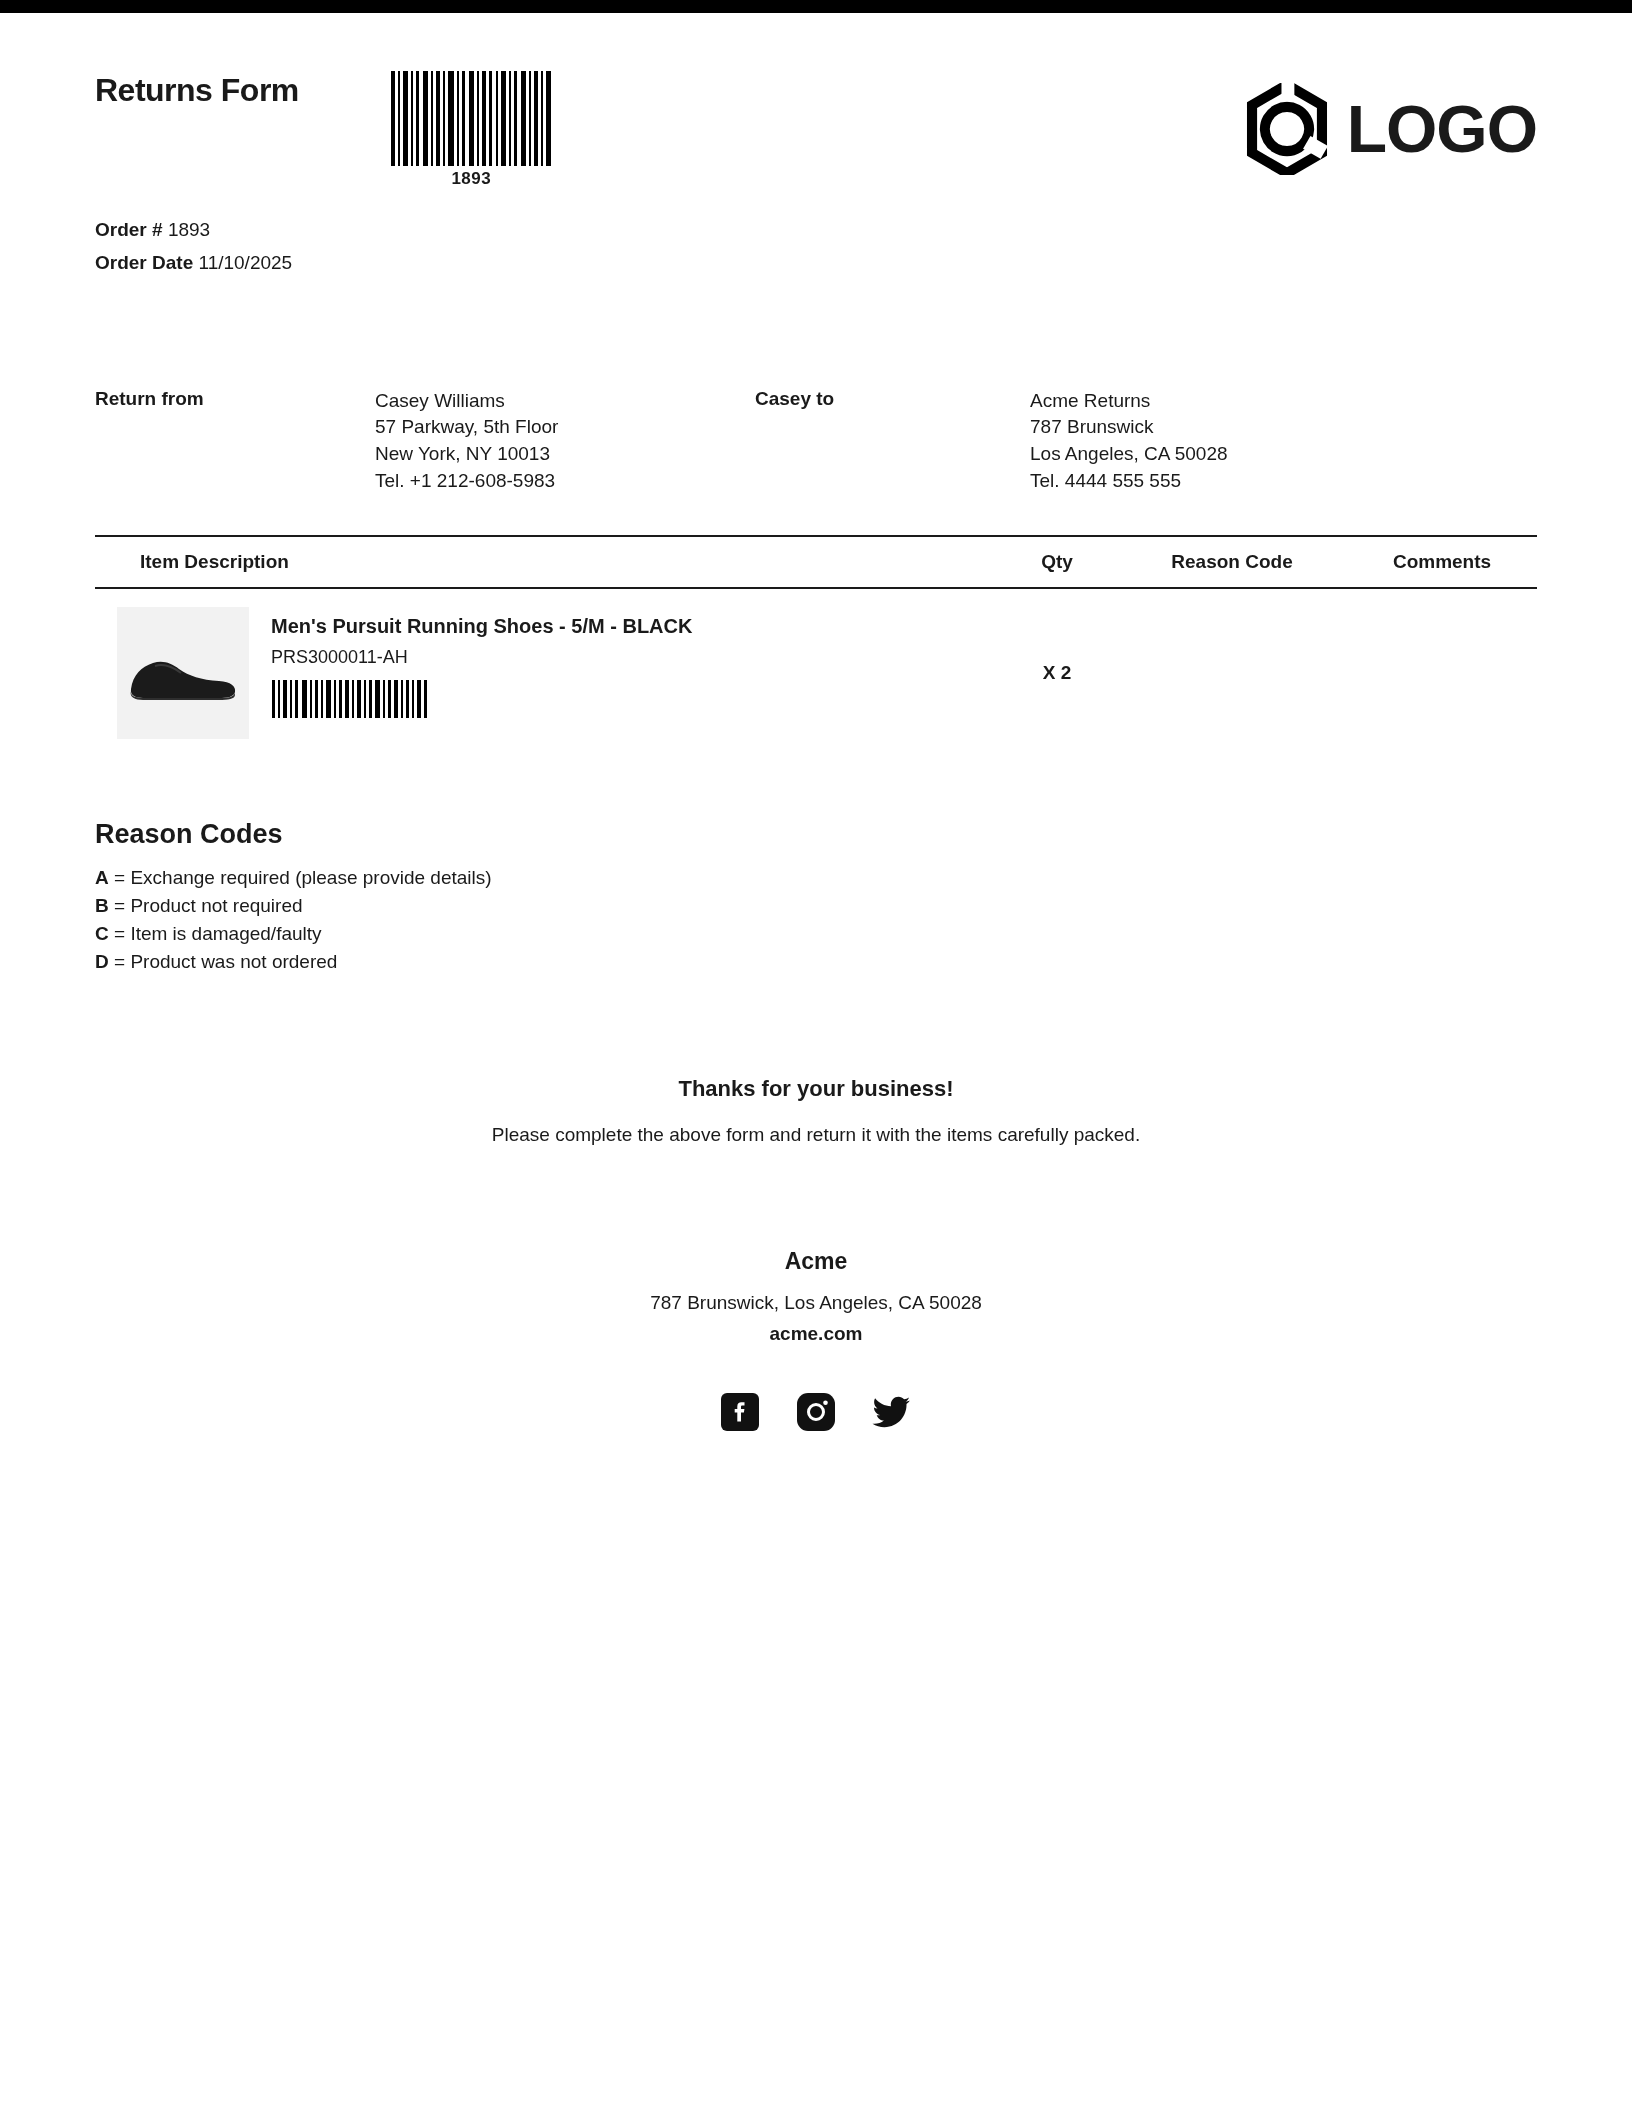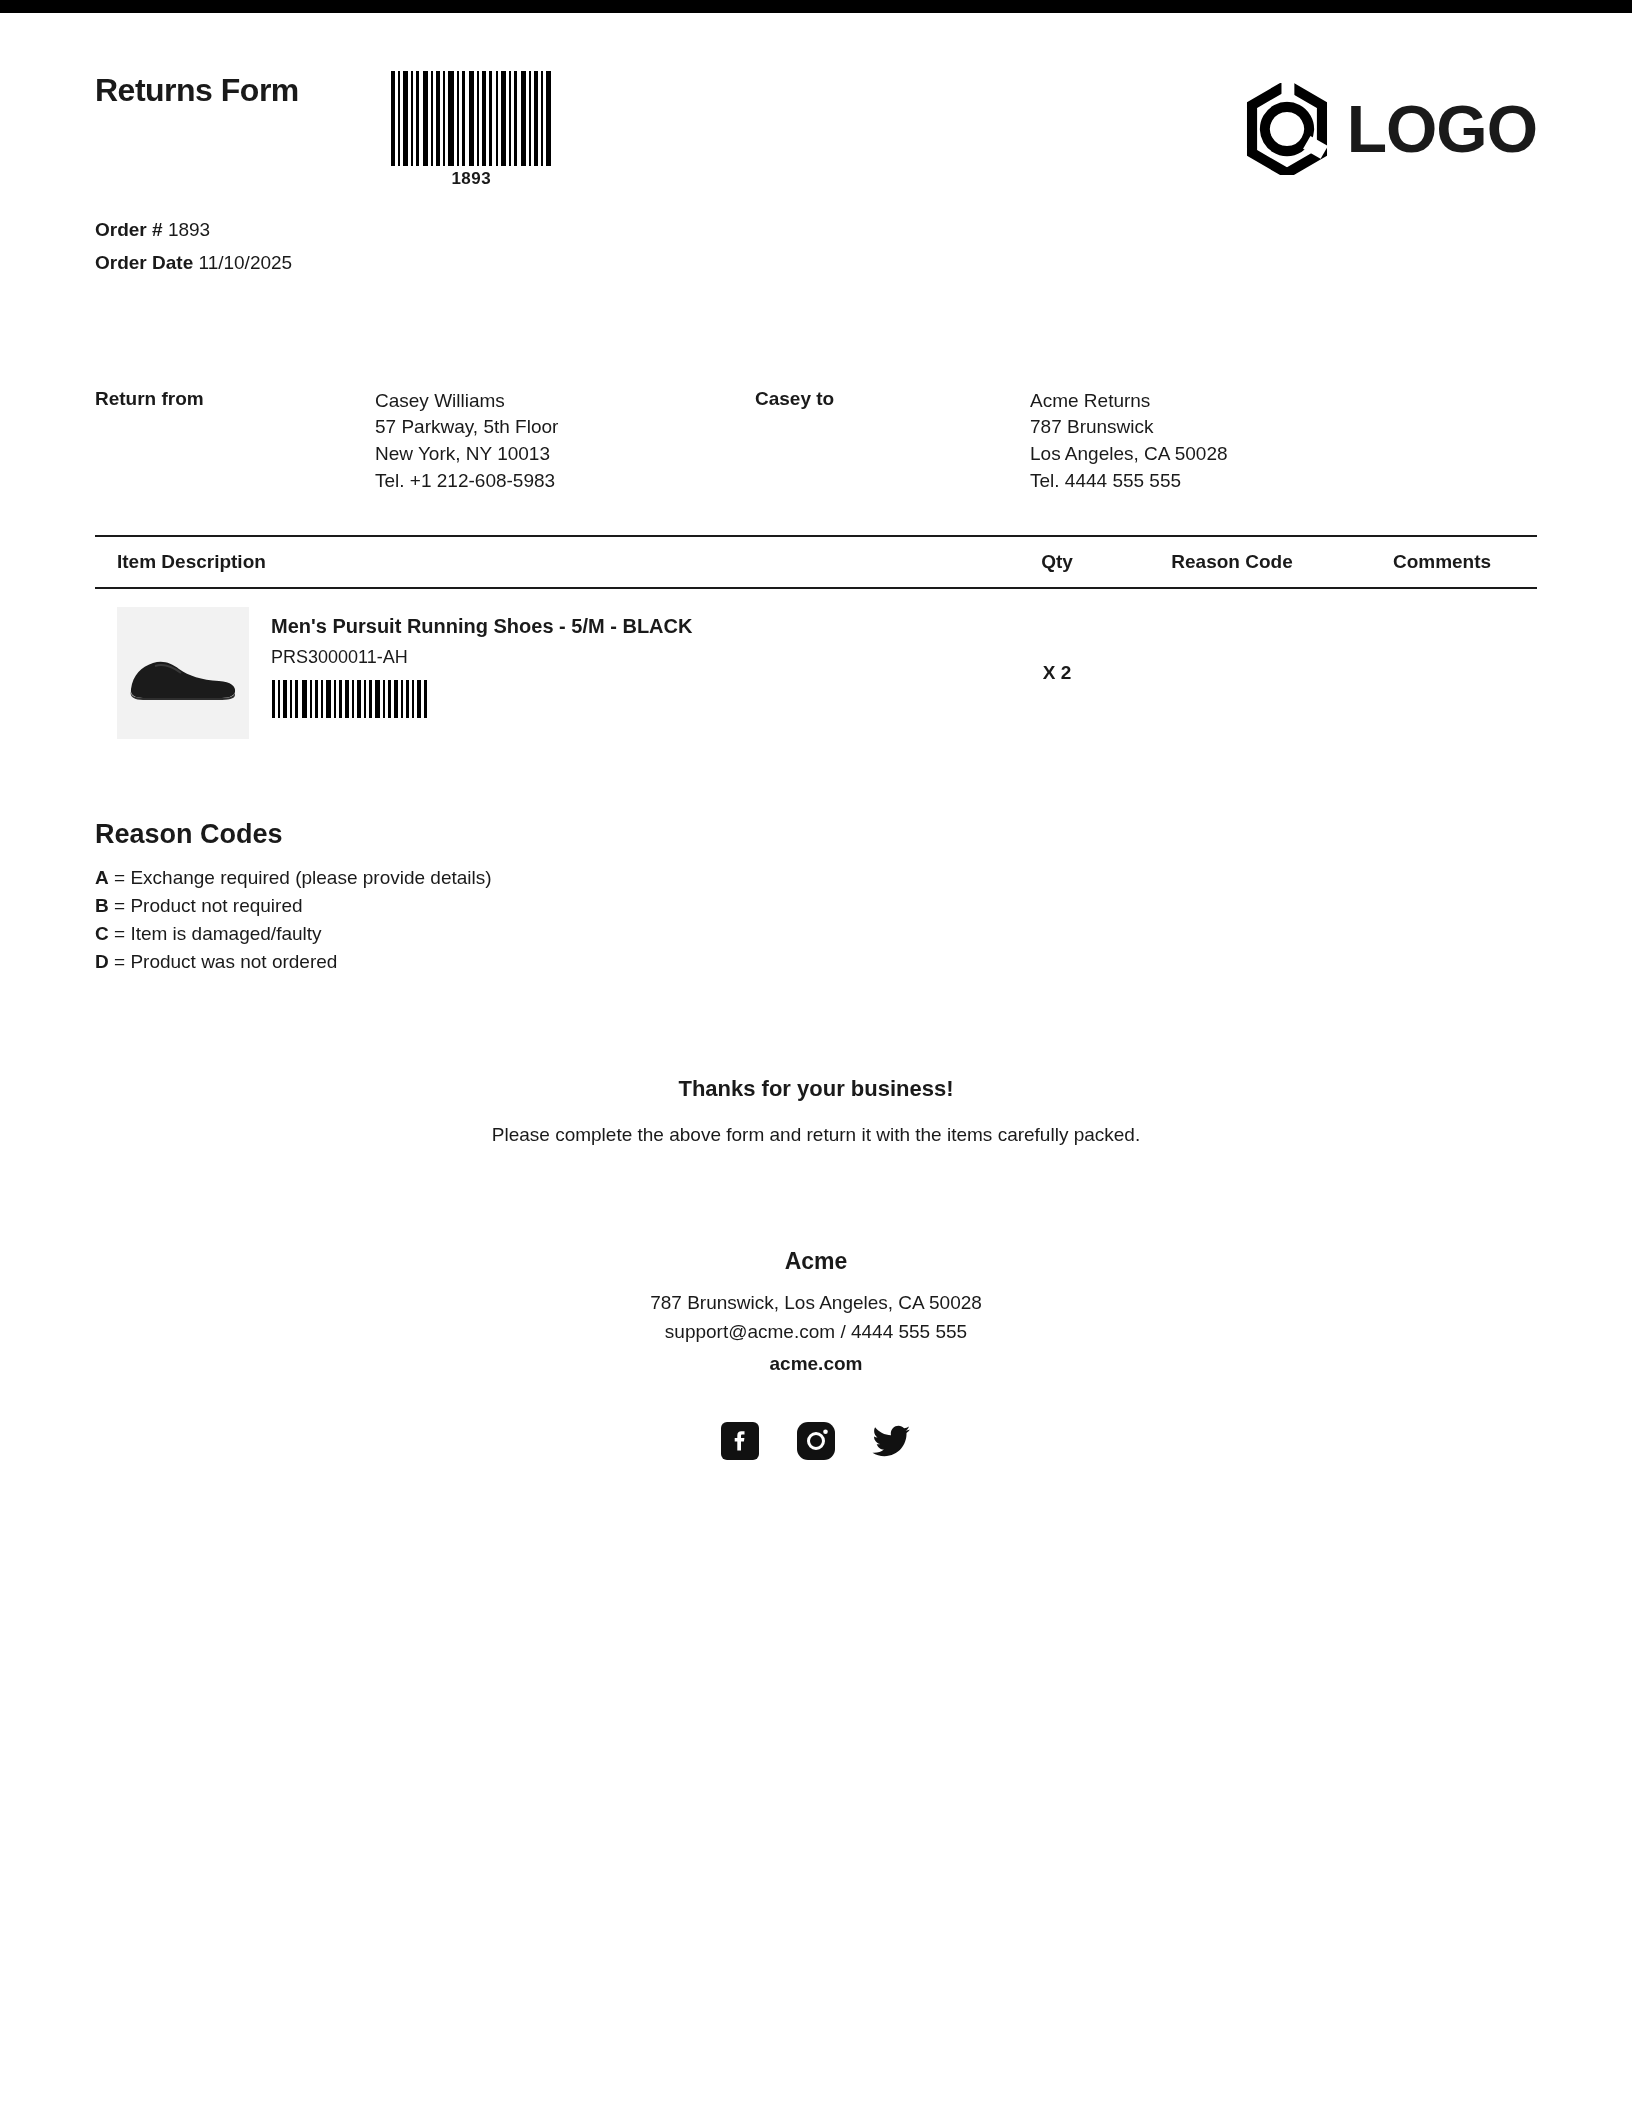--- a/index.html
+++ b/index.html
@@ -110,21 +110,21 @@
   }
   .thead {
     display: flex;
     align-items: center;
     border-top: 2px solid #1a1a1a;
     border-bottom: 2px solid #1a1a1a;
     padding: 14px 0 14px 22px;
     font-weight: bold;
     font-size: 19px;
   }
-  .col-desc { flex: 1 1 auto; }
+  .col-desc { flex: 1 1 auto; margin-left: 23px; }
   .col-qty  { width: 120px; text-align: center; flex: 0 0 auto;}
   .col-reason { width: 230px; text-align: center; flex: 0 0 auto;}
   .col-comments { width: 190px; text-align: center; flex: 0 0 auto;}
   .row {
     display: flex;
     align-items: center;
     padding: 18px 0 18px 22px;
     font-size: 19px;
   }
   .row-desc {
@@ -376,21 +376,20 @@
   </div>
 
   <div class="thanks">
     <div class="thanks-title">Thanks for your business!</div>
     <div class="thanks-sub">Please complete the above form and return it with the items carefully packed.</div>
   </div>
 
   <div class="footer">
     <div class="footer-name">Acme</div>
     <div>787 Brunswick, Los Angeles, CA 50028</div>
-    <div>support@acme.com / 4444 555 555</div>
     <div class="footer-site">acme.com</div>
 
     <div class="socials">
       <span>
         <svg class="social-icon" viewBox="0 0 42 42">
             <rect x="2" y="2" width="38" height="38" rx="6" fill="#111"></rect>
             <path d="M25.5 14.5h-2.2c-.8 0-1.3.5-1.3 1.3v2.2h3.4l-.5 3.6h-2.9v9h-3.7v-9h-2.6v-3.6h2.6v-2.6c0-2.6 1.6-4.1 4-4.1h3.2z" fill="#fff"></path>
           </svg>
       </span>
       <span>

